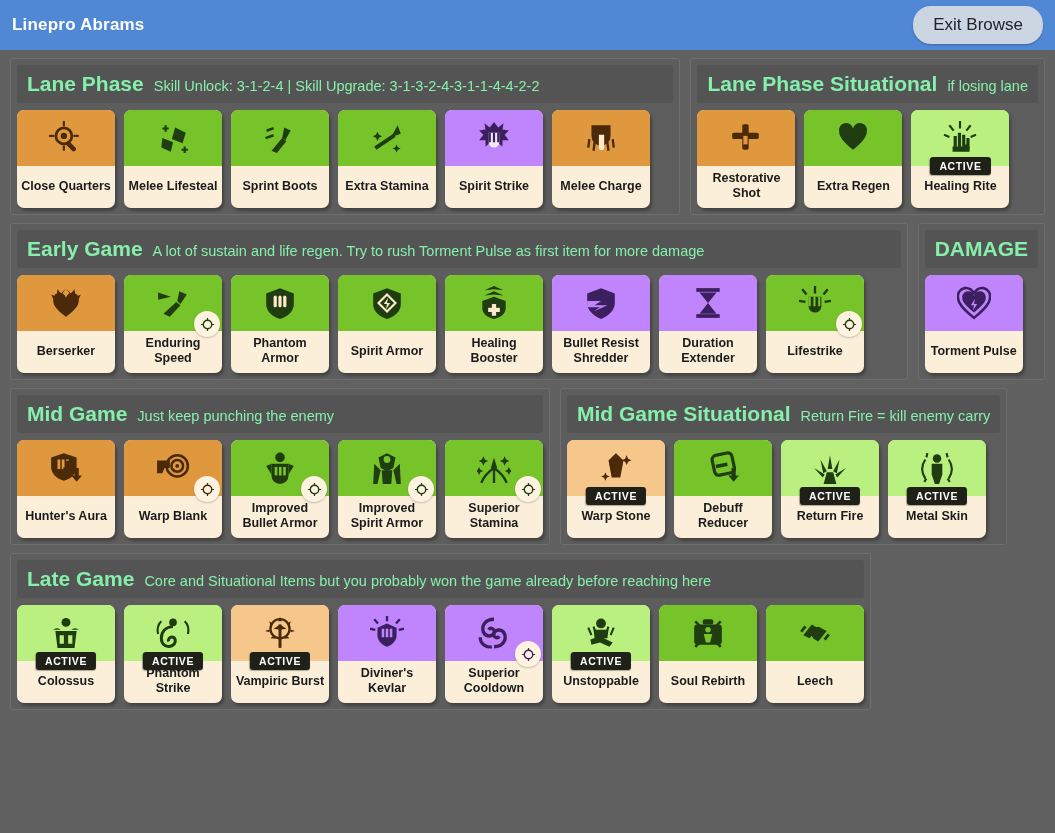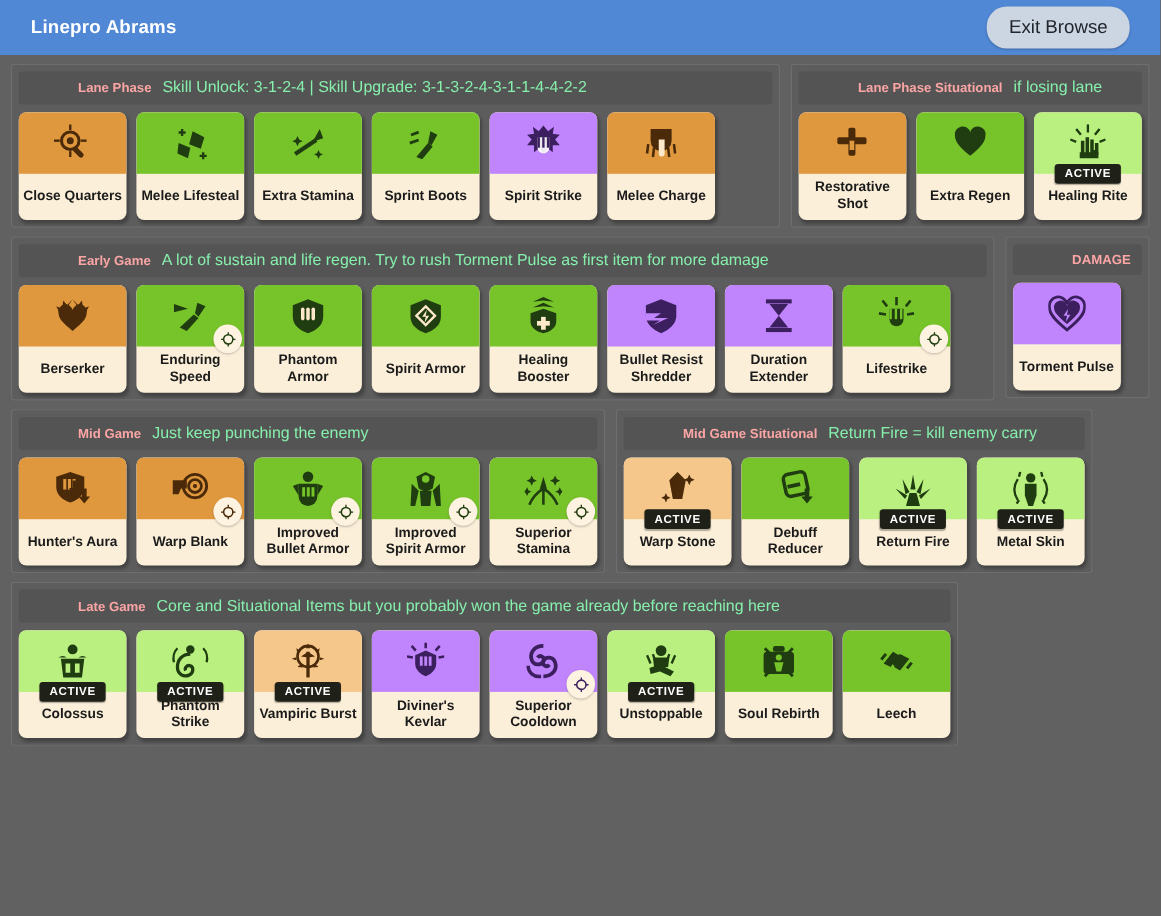--- a/index.html
+++ b/index.html
@@ -6,41 +6,41 @@
   body{
     width:1055px;height:833px;
     background:#616161;
     font-family:"Liberation Sans","DejaVu Sans",sans-serif;
     overflow:hidden;
   }
   
   #titlebar{
     height:50px;background:#5088d6;
     display:flex;align-items:center;justify-content:space-between;
-    padding:0 28px;box-sizing:border-box;
+    padding:0 12px;box-sizing:border-box;
   }
   #app-title{color:#ffffff;font-size:17px;font-weight:bold;letter-spacing:.2px;}
   #exit-btn{
     background:#ccd5e2;color:#20242b;border:none;border-radius:18px;
     padding:9px 20px;font-size:17px;font-family:inherit;cursor:pointer;
     box-shadow:0 1px 2px rgba(0,0,0,.25);
   }
   
   #page{padding:8px 10px 0 10px;box-sizing:border-box;}
   .row{display:flex;align-items:flex-start;gap:10px;margin-bottom:8px;}
   .panel{
     background:#5d5d5d;border:1px solid #6e6e6e;border-radius:3px;
     padding:6px;box-sizing:border-box;
   }
   .panel-hd{
     background:#545454;border-radius:3px;
     padding:7px 10px;margin-bottom:7px;
     display:flex;align-items:baseline;gap:10px;white-space:nowrap;
   }
-  .hd-title{color:#fca5a5;font-size:12px;font-weight:bold;margin-left:44px;}
+  .hd-title{color:#86efac;font-size:21px;font-weight:bold;}
   .hd-note{color:#86efac;font-size:14.5px;}
   .cards{display:flex;gap:9px;}
   
   .card{
     width:98px;border-radius:7px;overflow:hidden;
     background:#fbefd9;
     box-shadow:2px 3px 3px rgba(0,0,0,.28);
     display:flex;flex-direction:column;
     flex:0 0 auto;
   }
@@ -109,38 +109,38 @@
                 <path d="M6 16 l10 4 -2 9 -9 -4z" fill="#1f3d10"></path>
                 <path d="M8 4 l2 0 0 2 2 0 0 2 -2 0 0 2 -2 0 0-2 -2 0 0-2 2 0z" fill="#1f3d10"></path>
                 <path d="M26 24 l2 0 0 2 2 0 0 2 -2 0 0 2 -2 0 0-2 -2 0 0-2 2 0z" fill="#1f3d10"></path>
               </svg>
             </div>
             <div class="card-name">Melee Lifesteal</div>
           </div>
           <div class="card">
             <div class="card-top" style="background: rgb(119, 195, 42);">
               <svg viewBox="0 0 32 32" xmlns="http://www.w3.org/2000/svg">
+                <path d="M20 6 l6 3 -5 9 -3-2z" fill="#1f3d10"></path>
+                <path d="M18 16 l4 3 -9 11 -5-2 z" fill="#1f3d10"></path>
+                <rect x="3" y="8" width="7" height="2.4" transform="rotate(-20 3 8)" fill="#1f3d10"></rect>
+                <rect x="2" y="15" width="8" height="2.4" transform="rotate(-20 2 15)" fill="#1f3d10"></rect>
+              </svg>
+            </div>
+            <div class="card-name">Sprint Boots</div>
+          </div>
+          <div class="card">
+            <div class="card-top" style="background: rgb(119, 195, 42);">
+              <svg viewBox="0 0 32 32" xmlns="http://www.w3.org/2000/svg">
                 <path d="M26 4 l3 8 -9 3z" fill="#1f3d10"></path>
                 <path d="M4 24 l18 -12 2 3 -18 12z" fill="#1f3d10"></path>
                 <path d="M7 10 l1.4 3 3 1.4 -3 1.4 -1.4 3 -1.4-3 -3-1.4 3-1.4z" fill="#1f3d10"></path>
                 <path d="M25 22 l1.2 2.6 2.6 1.2 -2.6 1.2 -1.2 2.6 -1.2-2.6 -2.6-1.2 2.6-1.2z" fill="#1f3d10"></path>
               </svg>
             </div>
             <div class="card-name">Extra Stamina</div>
-          </div>
-          <div class="card">
-            <div class="card-top" style="background: rgb(119, 195, 42);">
-              <svg viewBox="0 0 32 32" xmlns="http://www.w3.org/2000/svg">
-                <path d="M20 6 l6 3 -5 9 -3-2z" fill="#1f3d10"></path>
-                <path d="M18 16 l4 3 -9 11 -5-2 z" fill="#1f3d10"></path>
-                <rect x="3" y="8" width="7" height="2.4" transform="rotate(-20 3 8)" fill="#1f3d10"></rect>
-                <rect x="2" y="15" width="8" height="2.4" transform="rotate(-20 2 15)" fill="#1f3d10"></rect>
-              </svg>
-            </div>
-            <div class="card-name">Sprint Boots</div>
           </div>
           <div class="card">
             <div class="card-top" style="background: rgb(192, 132, 252);">
               <svg viewBox="0 0 32 32" xmlns="http://www.w3.org/2000/svg">
                 <path d="M16 1 l4 5 5-4 -1 6 6 1 -4 4 4 5 -6 0 0 6 -5-4 -3 5 -3-5 -5 4 0-6 -6 0 4-5 -4-4 6-1 -1-6 5 4z" fill="#3b1f5e"></path>
                 <path d="M11 11 h10 v9 a5 5 0 0 1 -10 0z" fill="#fff" opacity=".9"></path>
                 <rect x="11" y="11" width="2" height="9" fill="#3b1f5e"></rect>
                 <rect x="15" y="11" width="2" height="9" fill="#3b1f5e"></rect>
                 <rect x="19" y="11" width="2" height="9" fill="#3b1f5e"></rect>
               </svg>

